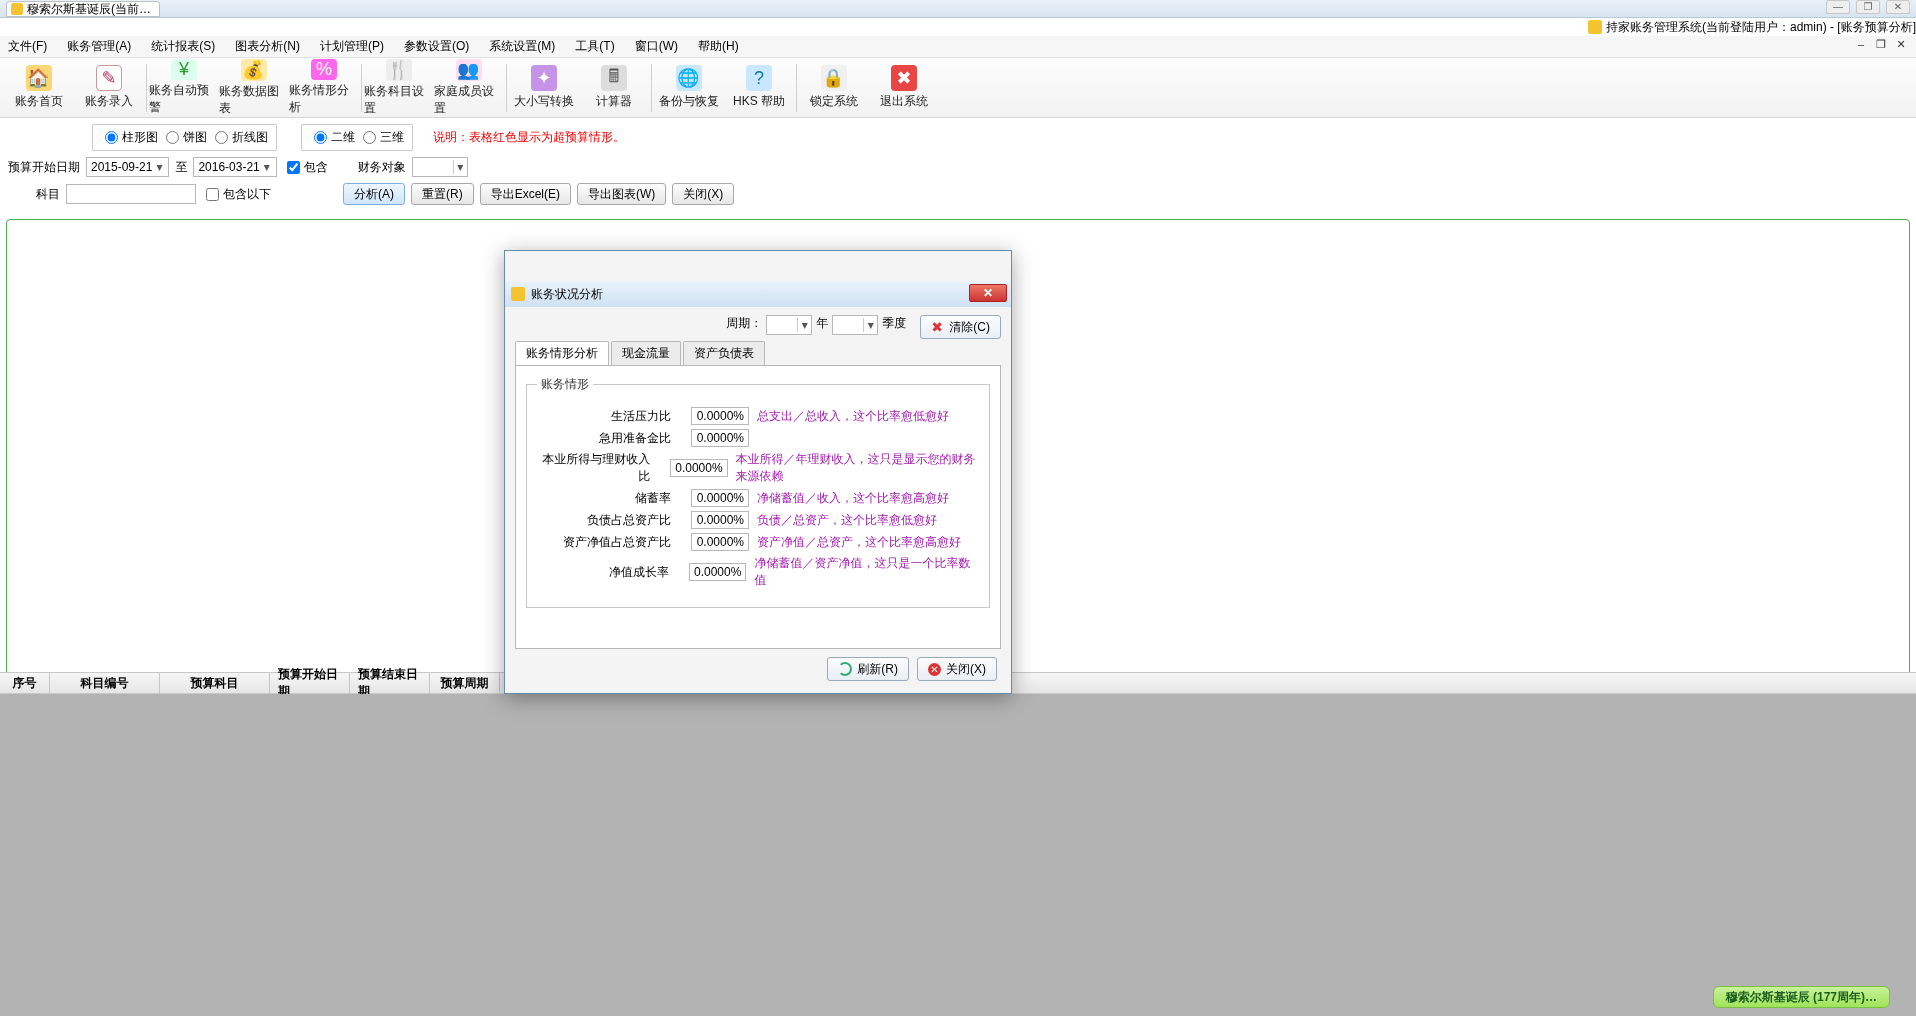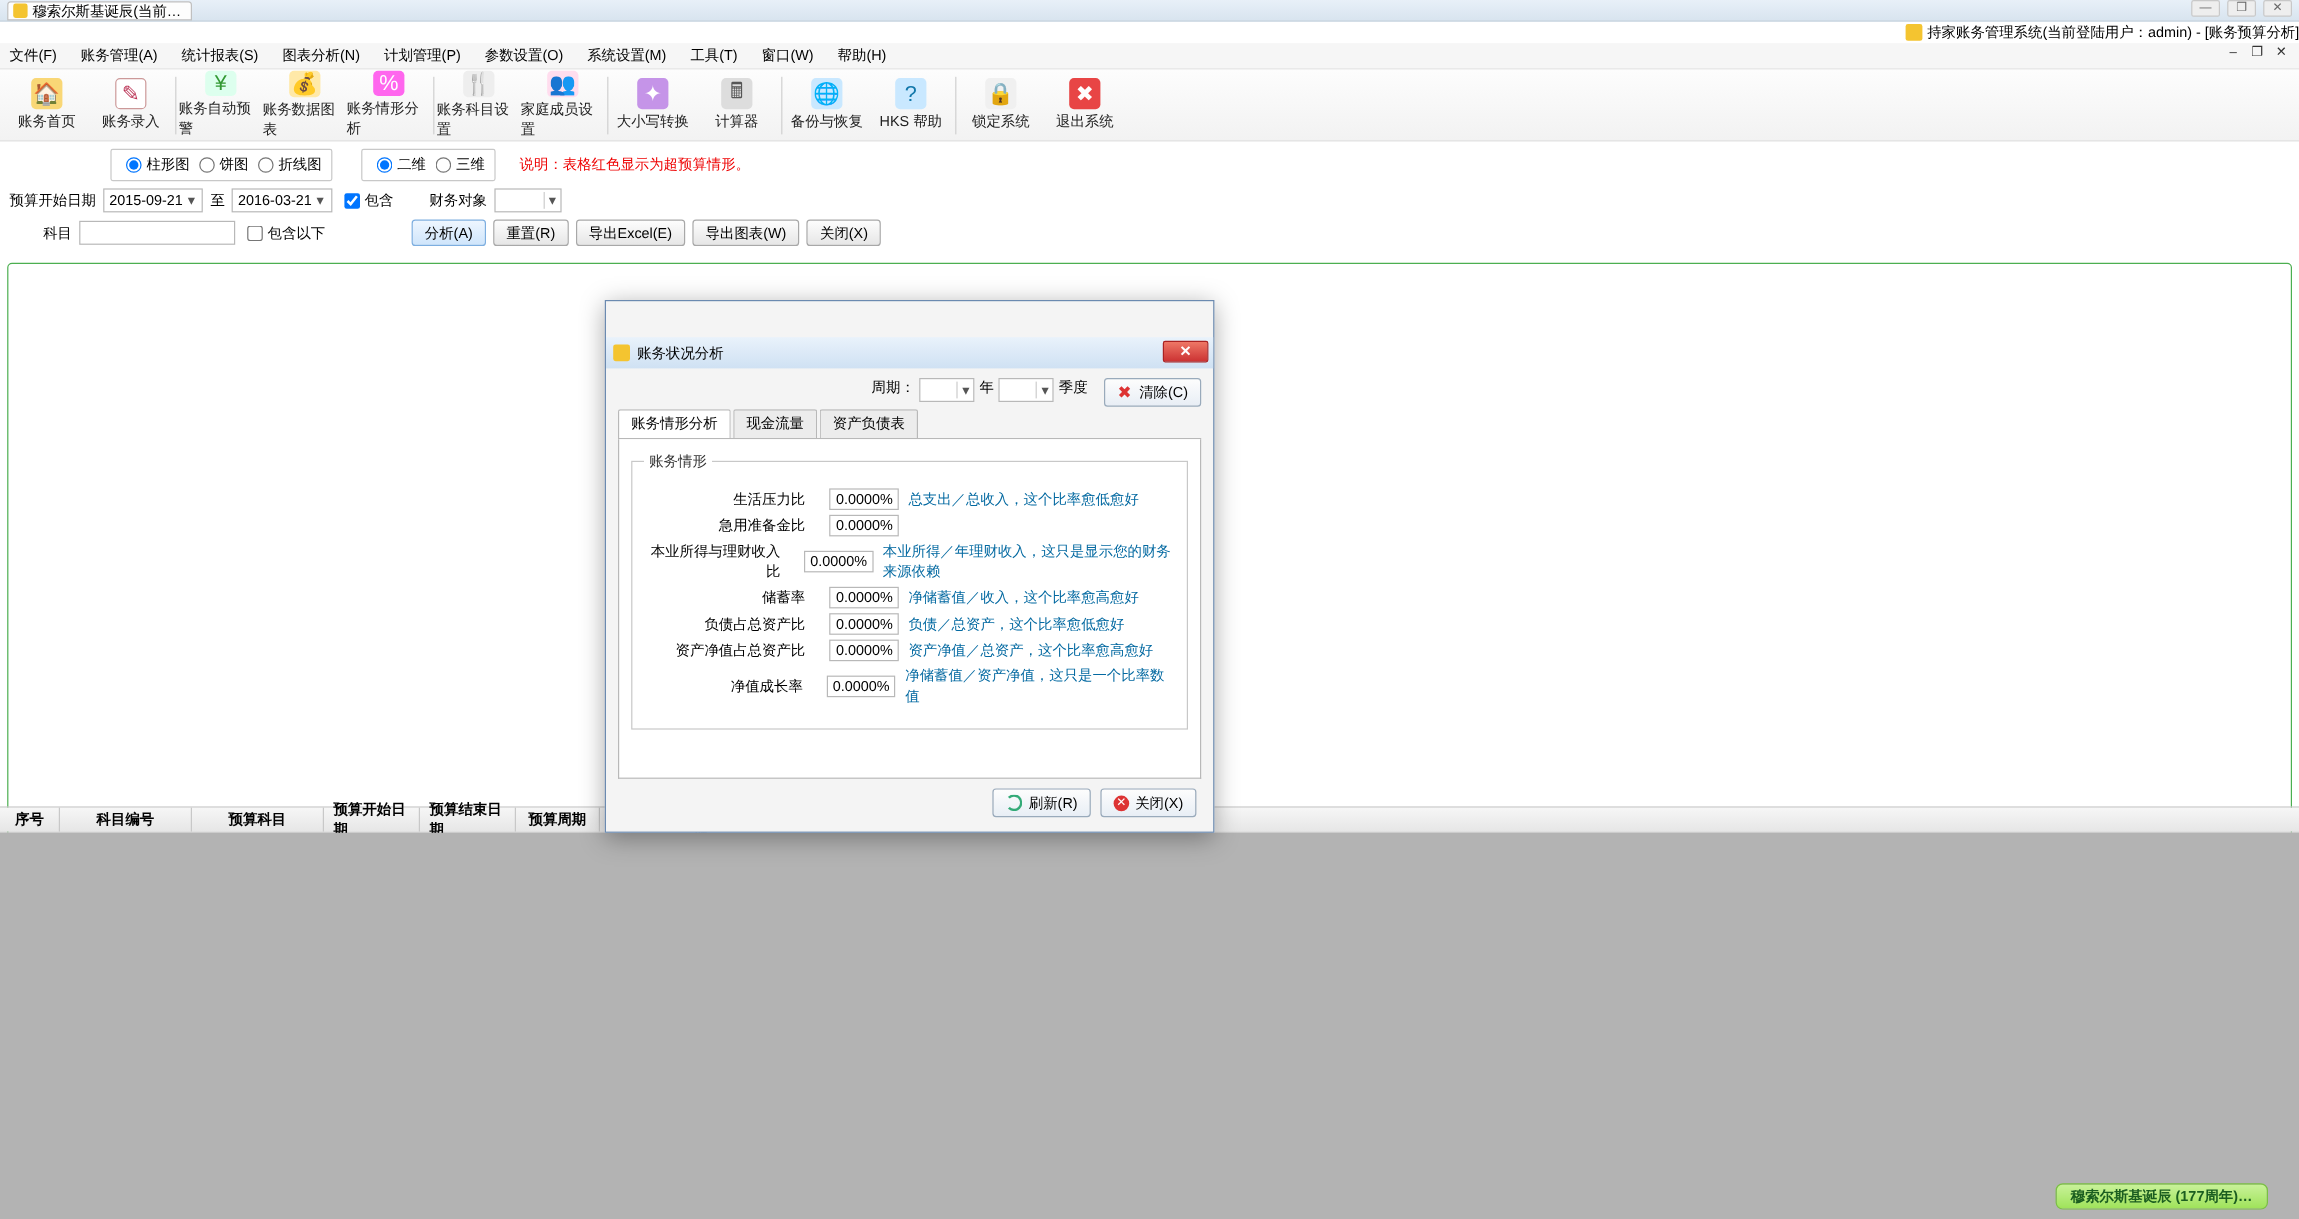--- a/index.html
+++ b/index.html
@@ -72,21 +72,21 @@
 .period-row{display:flex;justify-content:flex-end;align-items:flex-start;gap:4px;margin-bottom:4px;}
 .tabs{display:flex;gap:0;border-bottom:1px solid #b8b8b8;margin-top:-2px;}
 .tab{padding:3px 10px;border:1px solid #b8b8b8;border-bottom:none;background:#ececec;margin-right:2px;border-radius:2px 2px 0 0;}
 .tab.active{background:#fff;}
 .tab-pane{border:1px solid #b8b8b8;border-top:none;background:#fff;padding:10px 10px 40px 10px;}
 fieldset.inner{border:1px solid #c8c8c8;padding:14px 10px 14px 10px;}
 fieldset.inner legend{padding:0 4px;color:#333;}
 .metric-row{display:flex;align-items:center;margin-bottom:4px;}
 .metric-row .ml{width:138px;text-align:right;padding-right:4px;}
 .metric-row .mv{width:58px;border:1px solid #b8b8b8;background:#fff;padding:1px 4px;text-align:right;margin-left:16px;}
-.metric-row .md{padding-left:8px;color:#0369a1;}
+.metric-row .md{padding-left:8px;color:#a21caf;}
 .modal-footer{display:flex;justify-content:flex-end;gap:8px;padding:8px 4px 2px 4px;}
 .ibtn{height:24px;padding:0 10px;border:1px solid #9ab;background:linear-gradient(#fdfdfd,#e8eef5);border-radius:3px;display:inline-flex;align-items:center;gap:5px;}
 .icon-ref{width:14px;height:14px;border:2px solid #3a7;border-radius:50%;border-left-color:transparent;}
 .icon-x{width:13px;height:13px;border-radius:50%;background:#d33;color:#fff;text-align:center;line-height:13px;font-size:10px;}
 .icon-clear{width:13px;height:13px;color:#d33;font-size:14px;line-height:13px;}
 
 
 .table-strip{position:absolute;left:0;right:0;top:672px;height:22px;background:linear-gradient(#f6f6f6,#e6e6e6);border-top:1px solid #c8c8c8;border-bottom:1px solid #c8c8c8;display:flex;}
 .table-strip .th{border-right:1px solid #c8c8c8;padding:0 8px;display:flex;align-items:center;justify-content:center;font-weight:bold;}
 .rest-gray{position:absolute;left:0;right:0;top:694px;bottom:0;background:#b3b3b3;}

